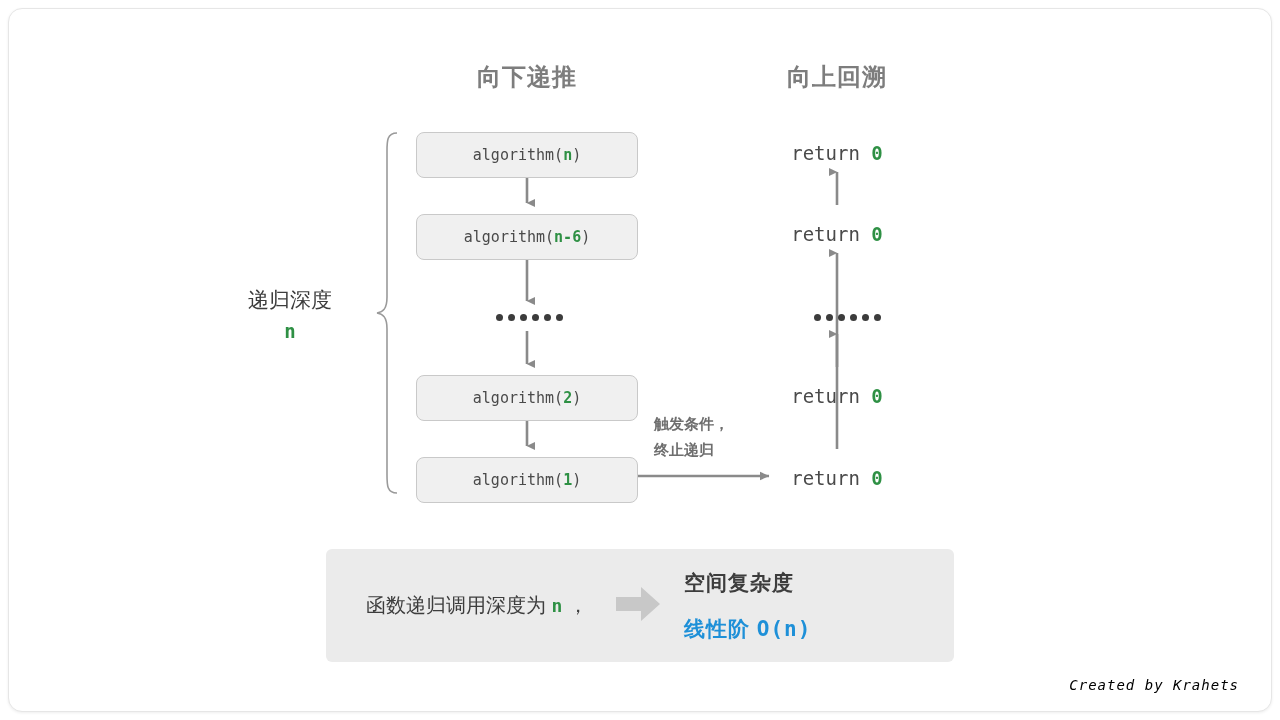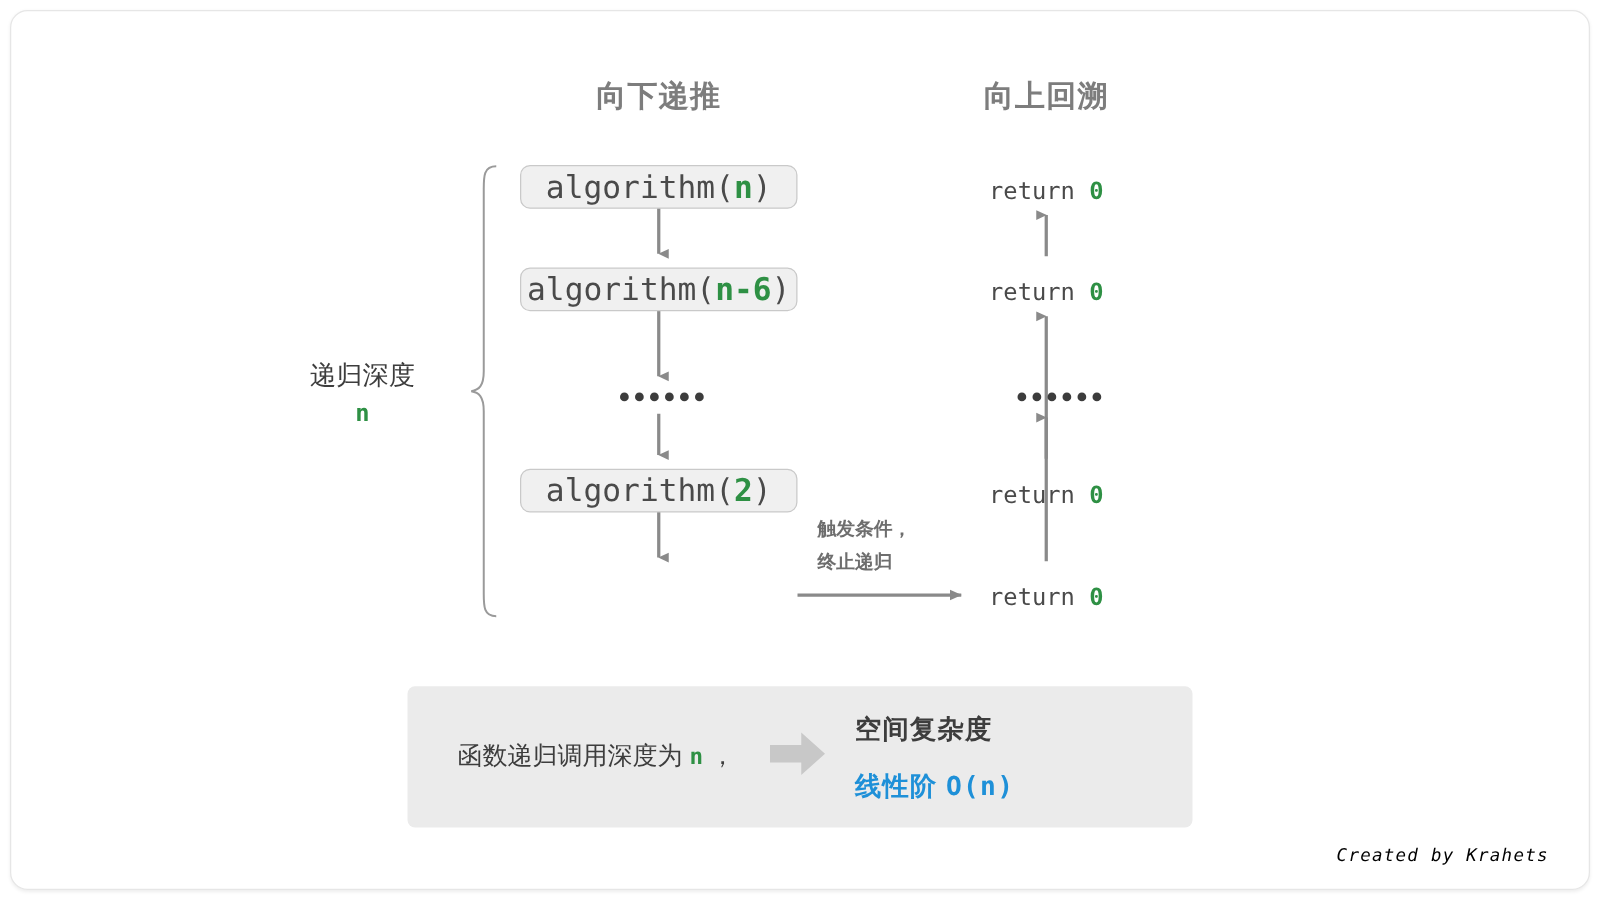--- a/index.html
+++ b/index.html
@@ -39,27 +39,27 @@
     transform: translateX(-50%);
   }
   #hdr-down { left: 518px; top: 52px; }
   #hdr-up   { left: 828px; top: 52px; }
 
   
   .call-box {
     position: absolute;
     left: 407px;
     width: 222px;
-    height: 35px;
+    height: 46px;
     background: #f0f0f0;
     border: 1px solid #c9c9c9;
     border-radius: 8px;
     box-sizing: border-box;
     font-family: "DejaVu Sans Mono", monospace;
-    font-size: 25px;
+    font-size: 15px;
     color: #4a4a4a;
     display: flex;
     align-items: center;
     justify-content: center;
     white-space: pre;
   }
   .call-box .arg { color: #2e9044; font-weight: bold; }
 
   #box-n   { top: 123px; }
   #box-n1  { top: 205px; }
@@ -260,20 +260,21 @@
              L378,288
              C378,300 374,303 368,304
              C374,305 378,308 378,320
              L378,466
              C378,476 378,484 388,484" stroke="#9a9a9a" stroke-width="1.6" fill="none"></path>
   </svg>
 
   <div class="call-box" id="box-n"><span><span>algorithm(</span><span class="arg">n</span><span>)</span></span></div>
   <div class="call-box" id="box-n1"><span><span>algorithm(</span><span class="arg">n-6</span><span>)</span></span></div>
   <div class="call-box" id="box-2"><span><span>algorithm(</span><span class="arg">2</span><span>)</span></span></div>
+  <div class="call-box" id="box-1"><span><span>algorithm(</span><span class="arg">1</span><span>)</span></span></div>
 
   <div class="dots" id="dots-left">
     <span></span>
     <span></span>
     <span></span>
     <span></span>
     <span></span>
     <span></span>
   </div>
   <div class="dots" id="dots-right">

